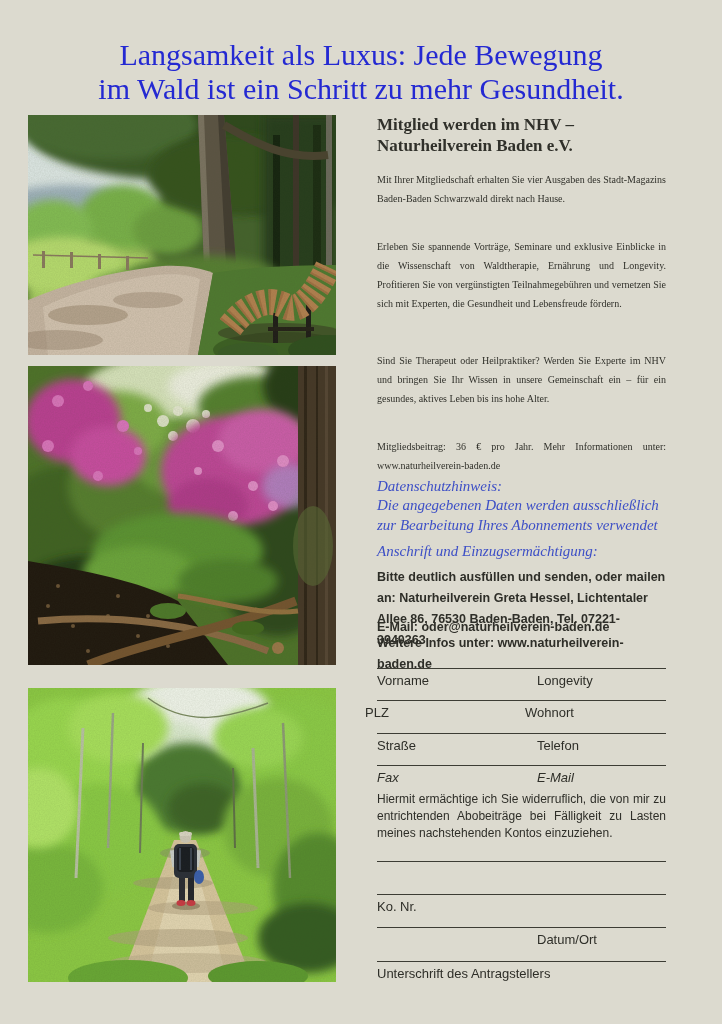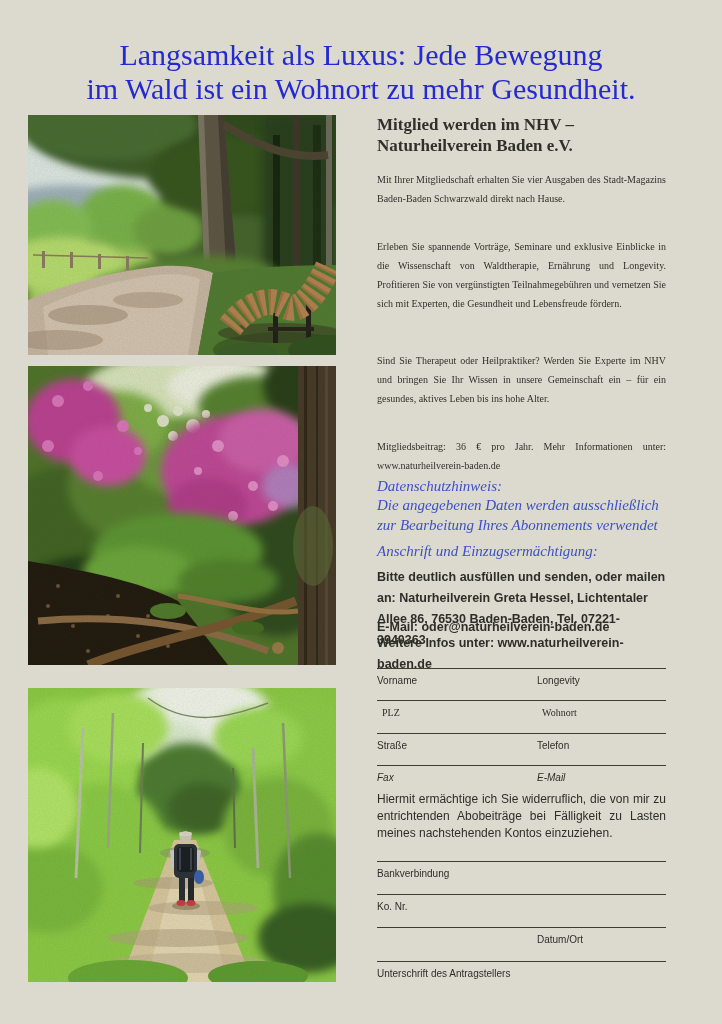--- a/index.html
+++ b/index.html
@@ -8,33 +8,33 @@
   .title{position:absolute;top:26px;left:0;width:722px;text-align:center;
          font-size:30px;line-height:34px;color:#2429d2;font-family:"Liberation Serif",serif;margin-top:12px;}
   .photo{position:absolute;left:28px;overflow:hidden;}
   .photo svg{display:block;}
   .rc{position:absolute;left:377px;width:289px;}
   .rc-heading{font-size:17px;line-height:21px;font-weight:bold;}
   .par{font-size:10px;line-height:19px;text-align:justify;hyphens:auto;-webkit-hyphens:auto;}
   .blue-it{font-style:italic;font-size:15px;line-height:19.5px;color:#3d4fc6;}
   .sans-sm{font-family:"Liberation Sans",sans-serif;font-size:12.5px;line-height:21px;color:#2e2e28;font-weight:bold;}
   .rule{position:absolute;left:377px;width:289px;border-top:1.6px solid #3c3c34;height:0;}
-  .flabel{position:absolute;font-family:"Liberation Sans",sans-serif;font-size:10px;line-height:16px;color:#2e2e28;}
+  .flabel{position:absolute;font-family:"Liberation Sans",sans-serif;font-size:13px;line-height:16px;color:#2e2e28;}
   .flabel .l{position:absolute;left:0;top:0;white-space:nowrap;}
   .flabel .r{position:absolute;left:160px;top:0;white-space:nowrap;}
   .mandate{font-family:"Liberation Sans",sans-serif;font-size:12px;line-height:17px;text-align:justify;color:#2e2e28;}
 </style>
 </head>
 <body>
 
 <div class="page">
 
   <div class="title">
     <div>Langsamkeit als Luxus: Jede Bewegung</div>
-    <div>im Wald ist ein Wohnort zu mehr Gesundheit.</div>
+    <div>im Wald ist ein Schritt zu mehr Gesundheit.</div>
   </div>
 
   <div class="photo" style="top:115px;width:308px;height:240px;">
     <svg width="308" height="240" viewBox="0 0 308 240" role="img" aria-label="Waldweg mit geschwungener Holz-Relaxliege am Waldrand neben einer Wiese">
       <defs>
         <filter id="b1" x="-30%" y="-30%" width="160%" height="160%">
             <feGaussianBlur stdDeviation="4"></feGaussianBlur>
           </filter>
         <filter id="n1">
             <feTurbulence type="fractalNoise" baseFrequency="0.8" numOctaves="2"></feTurbulence>
@@ -245,43 +245,40 @@
   <div class="rc sans-sm" style="top:617px;">E-Mail: oder@naturheilverein-baden.de</div>
   <div class="rc sans-sm" style="top:633px;">Weitere Infos unter: www.naturheilverein-baden.de</div>
 
   <div class="rule" style="top:668px;"></div>
   <div class="flabel" style="left:377px;top:673px;width:289px;height:16px;">
     <span class="l">Vorname</span>
     <span class="r">Longevity</span>
   </div>
 
   <div class="rule" style="top:700px;"></div>
-  <div class="flabel" style="left:382px;top:705px;width:289px;height:16px;font-family:Liberation Serif, serif;">
+  <div class="flabel" style="left:365px;top:705px;width:289px;height:16px;">
     <span class="l">PLZ</span>
     <span class="r">Wohnort</span>
   </div>
 
   <div class="rule" style="top:733px;"></div>
   <div class="flabel" style="left:377px;top:738px;width:289px;height:16px;">
     <span class="l">Straße</span>
     <span class="r">Telefon</span>
   </div>
 
   <div class="rule" style="top:765px;"></div>
   <div class="flabel" style="left:377px;top:770px;width:289px;height:16px;font-style:italic;">
     <span class="l">Fax</span>
     <span class="r">E-Mail</span>
   </div>
 
   <div class="rc mandate" style="top:791px;">Hiermit ermächtige ich Sie widerruflich, die von mir zu entrichtenden Abobeiträge bei Fälligkeit zu Lasten meines nachstehenden Kontos einzuziehen.</div>
 
   <div class="rule" style="top:861px;"></div>
-  <div class="flabel" style="left:377px;top:866px;width:289px;height:16px;">
-    <span class="l">Bankverbindung</span>
-  </div>
 
   <div class="rule" style="top:894px;"></div>
   <div class="flabel" style="left:377px;top:899px;width:289px;height:16px;">
     <span class="l">Ko. Nr.</span>
   </div>
 
   <div class="rule" style="top:927px;"></div>
   <div class="flabel" style="left:377px;top:932px;width:289px;height:16px;">
     <span class="r">Datum/Ort</span>
   </div>

